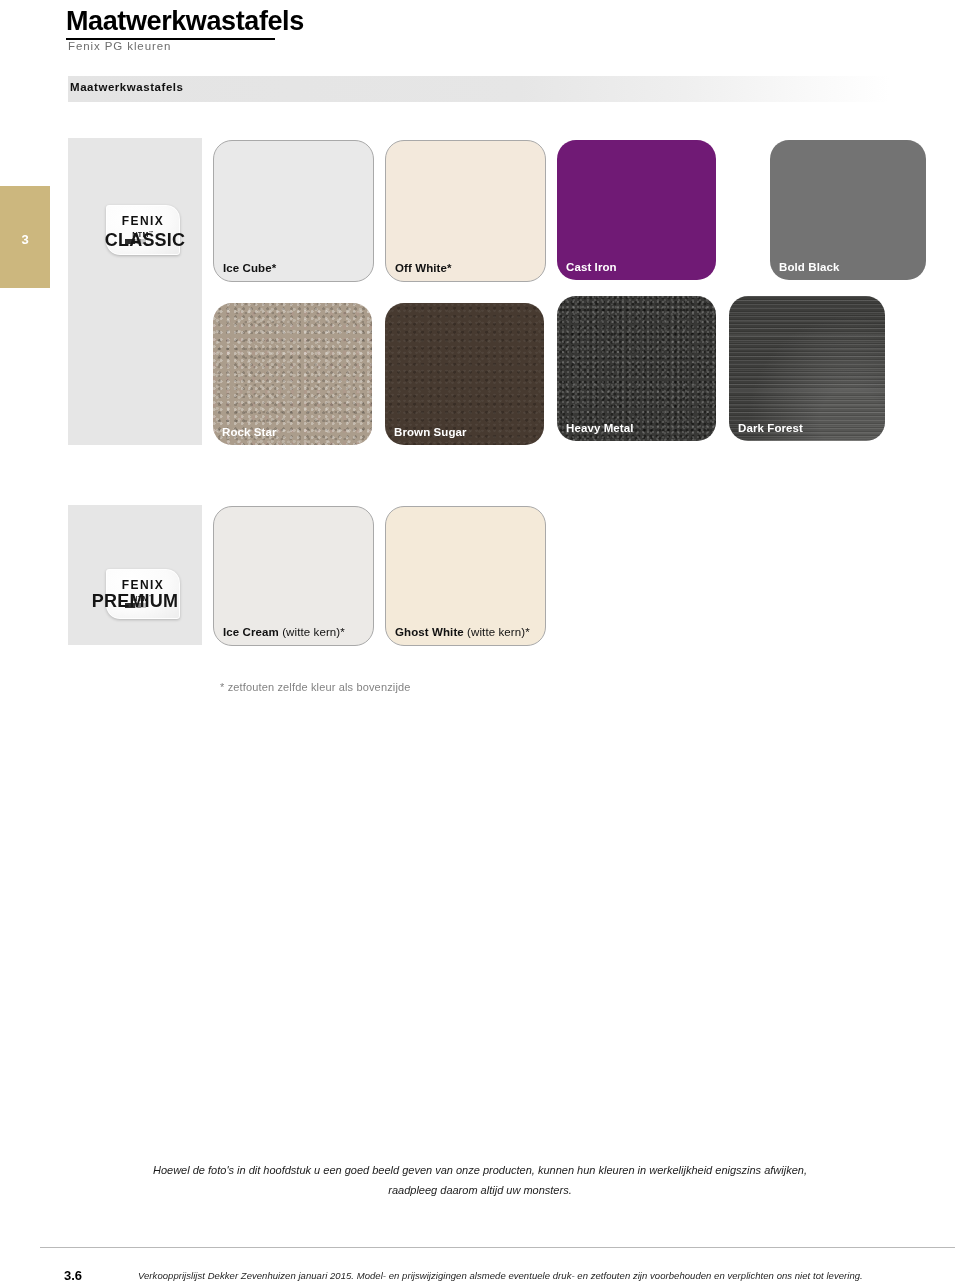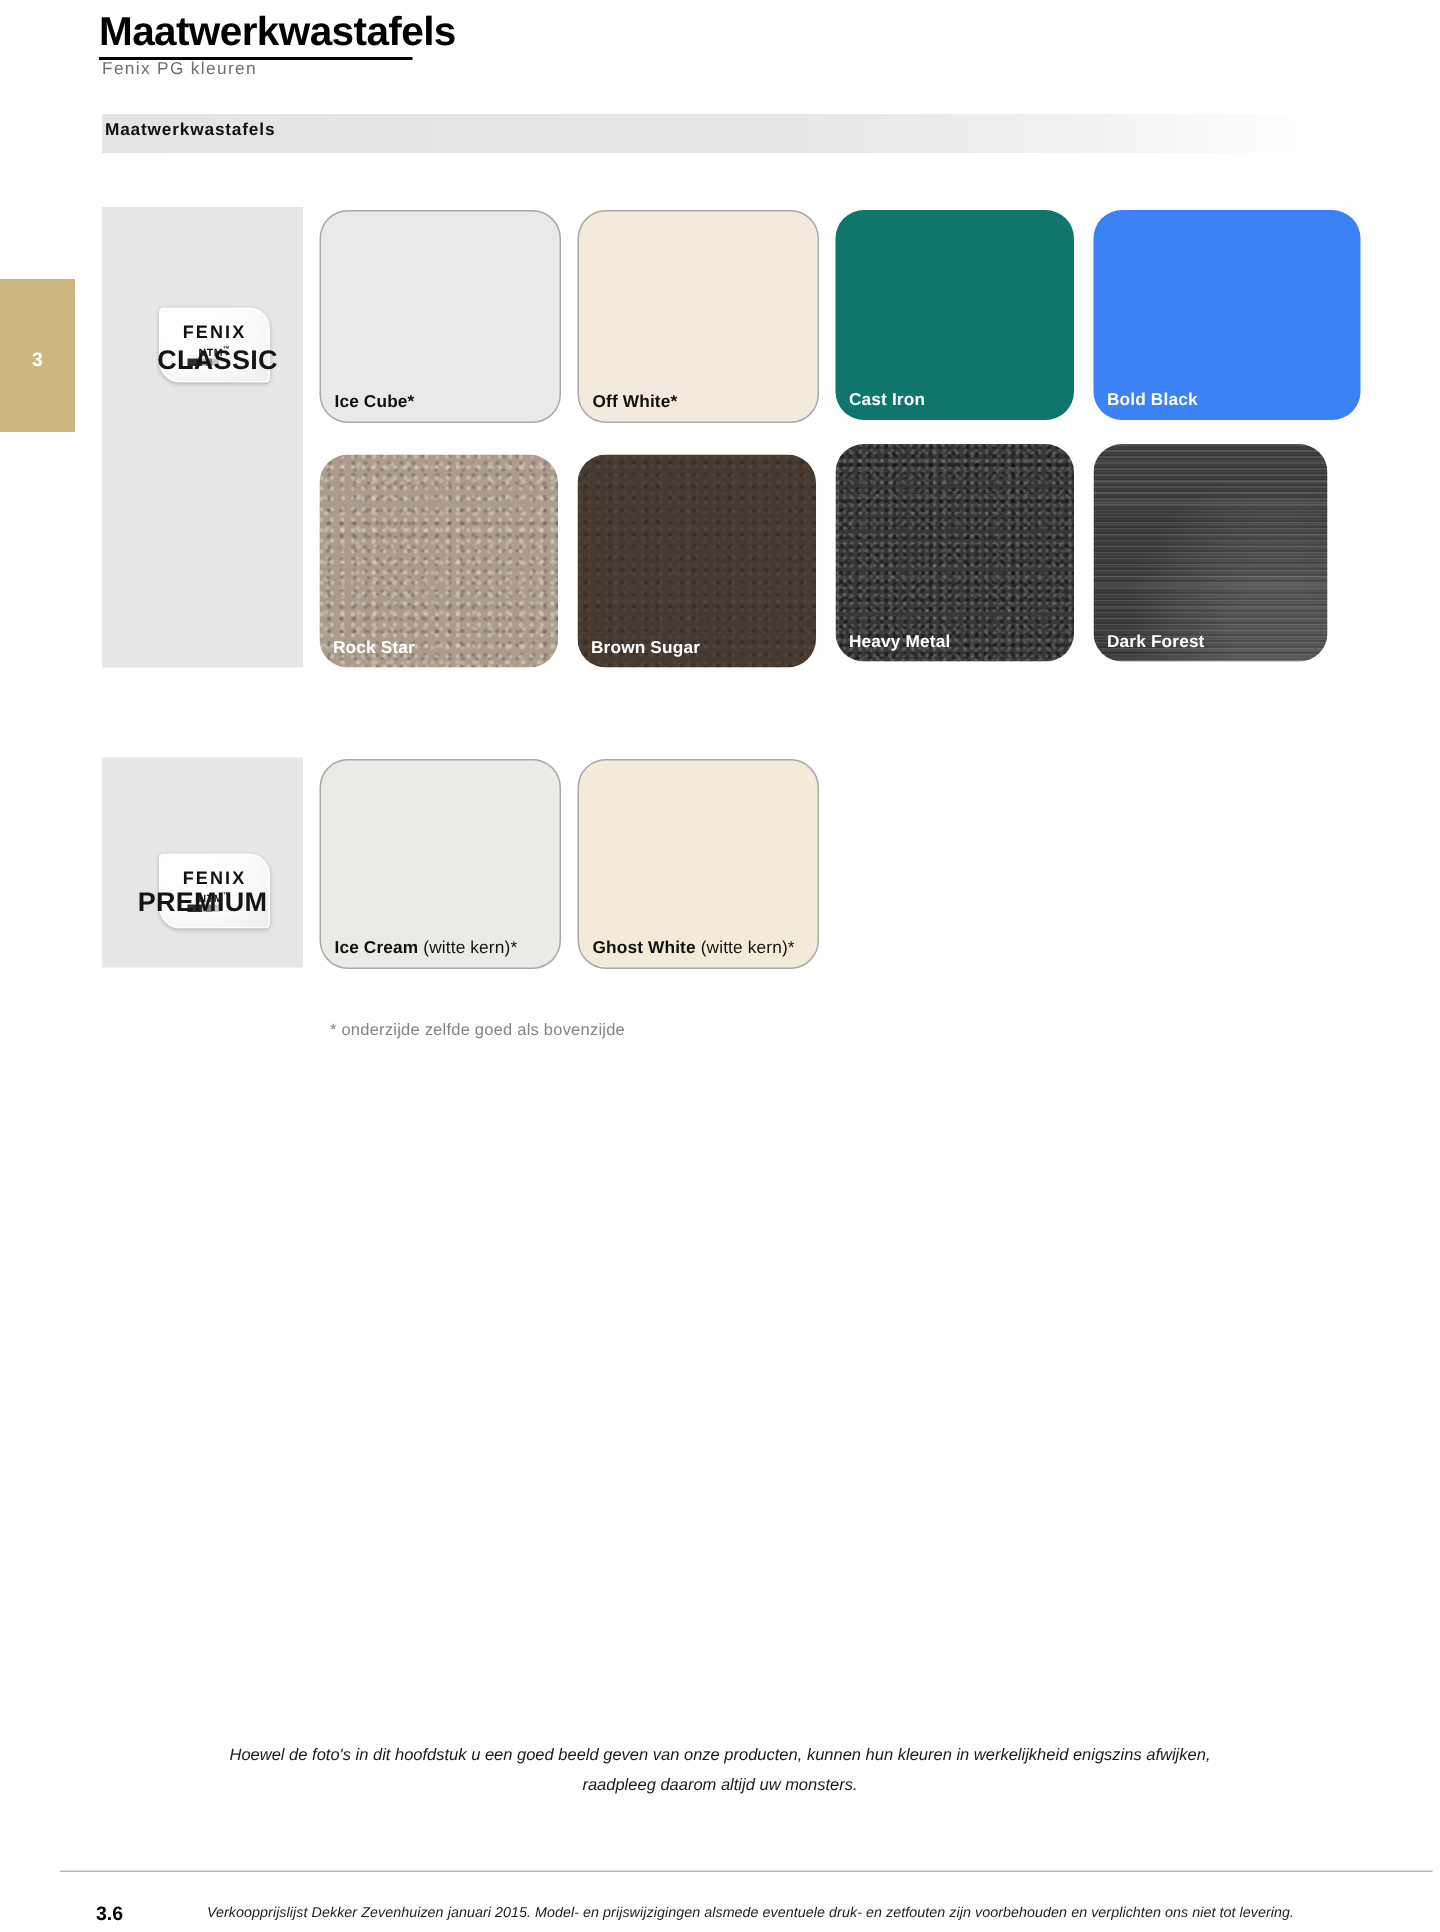--- a/index.html
+++ b/index.html
@@ -175,24 +175,24 @@
     </div>
     <div class="brand-name">CLASSIC</div>
   </div>
 
   <div class="swatch light" style="left:213px;top:140px;width:159px;height:140px;background:#e9e9e9;">
     <div class="lbl"><span>Ice Cube*</span><span class="sub"></span></div>
   </div>
   <div class="swatch light" style="left:385px;top:140px;width:159px;height:140px;background:#f3e9dc;">
     <div class="lbl"><span>Off White*</span><span class="sub"></span></div>
   </div>
-  <div class="swatch dark" style="left:557px;top:140px;width:159px;height:140px;background:#0f766e;">
+  <div class="swatch dark" style="left:557px;top:140px;width:159px;height:140px;background:#701a75;">
     <div class="lbl"><span>Cast Iron</span><span class="sub"></span></div>
   </div>
-  <div class="swatch dark" style="left:729px;top:140px;width:178px;height:140px;background:#3b82f6;">
+  <div class="swatch dark" style="left:770px;top:140px;width:156px;height:140px;background:#737373;">
     <div class="lbl"><span>Bold Black</span><span class="sub"></span></div>
   </div>
 
   <div class="swatch dark" style="left:213px;top:303px;width:159px;height:142px;">
     <div class="tex tex-rock"></div>
     <div class="lbl"><span>Rock Star</span><span class="sub"></span></div>
   </div>
   <div class="swatch dark" style="left:385px;top:303px;width:159px;height:142px;">
     <div class="tex tex-brown"></div>
     <div class="lbl"><span>Brown Sugar</span><span class="sub"></span></div>
@@ -215,21 +215,21 @@
     <div class="brand-name">PREMIUM</div>
   </div>
 
   <div class="swatch light" style="left:213px;top:506px;width:159px;height:138px;background:#eceae7;">
     <div class="lbl"><span>Ice Cream</span><span class="sub"> (witte kern)*</span></div>
   </div>
   <div class="swatch light" style="left:385px;top:506px;width:159px;height:138px;background:#f4ead9;">
     <div class="lbl"><span>Ghost White</span><span class="sub"> (witte kern)*</span></div>
   </div>
 
-  <div class="footnote">* onderzijde zelfde goed als bovenzijde</div>
+  <div class="footnote">* zetfouten zelfde kleur als bovenzijde</div>
 
   <div class="disclaimer">
     <span>Hoewel de foto's in dit hoofdstuk u een goed beeld geven van onze producten, kunnen hun kleuren in werkelijkheid enigszins afwijken,</span><br>
     <span>raadpleeg daarom altijd uw monsters.</span>
   </div>
 
   <div class="footer-rule"></div>
   <div class="page-number">3.6</div>
   <div class="footer-note">Verkoopprijslijst Dekker Zevenhuizen januari 2015. Model- en prijswijzigingen alsmede eventuele druk- en zetfouten zijn voorbehouden en verplichten ons niet tot levering.</div>
 

